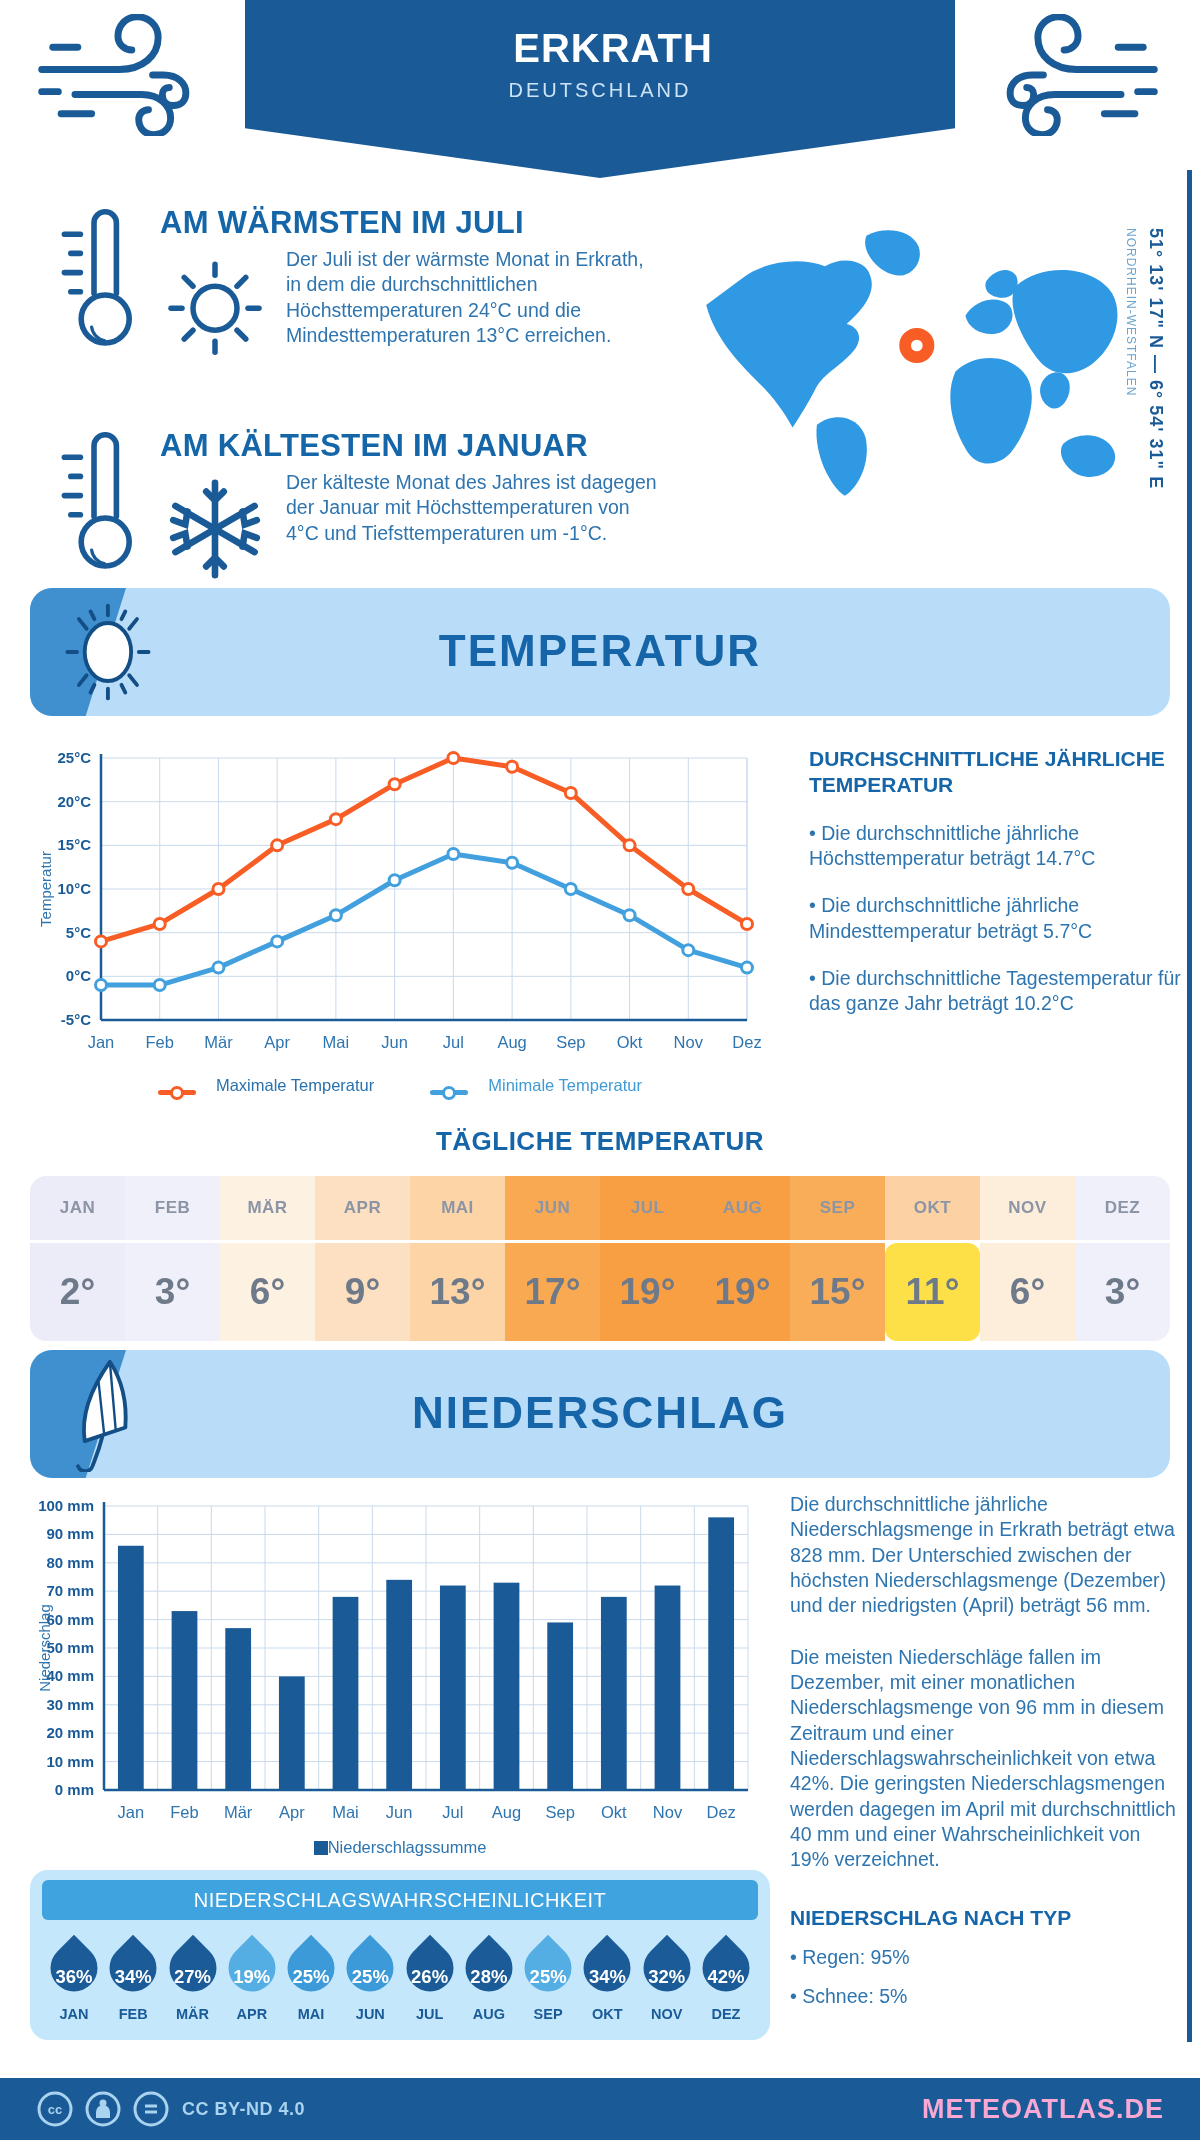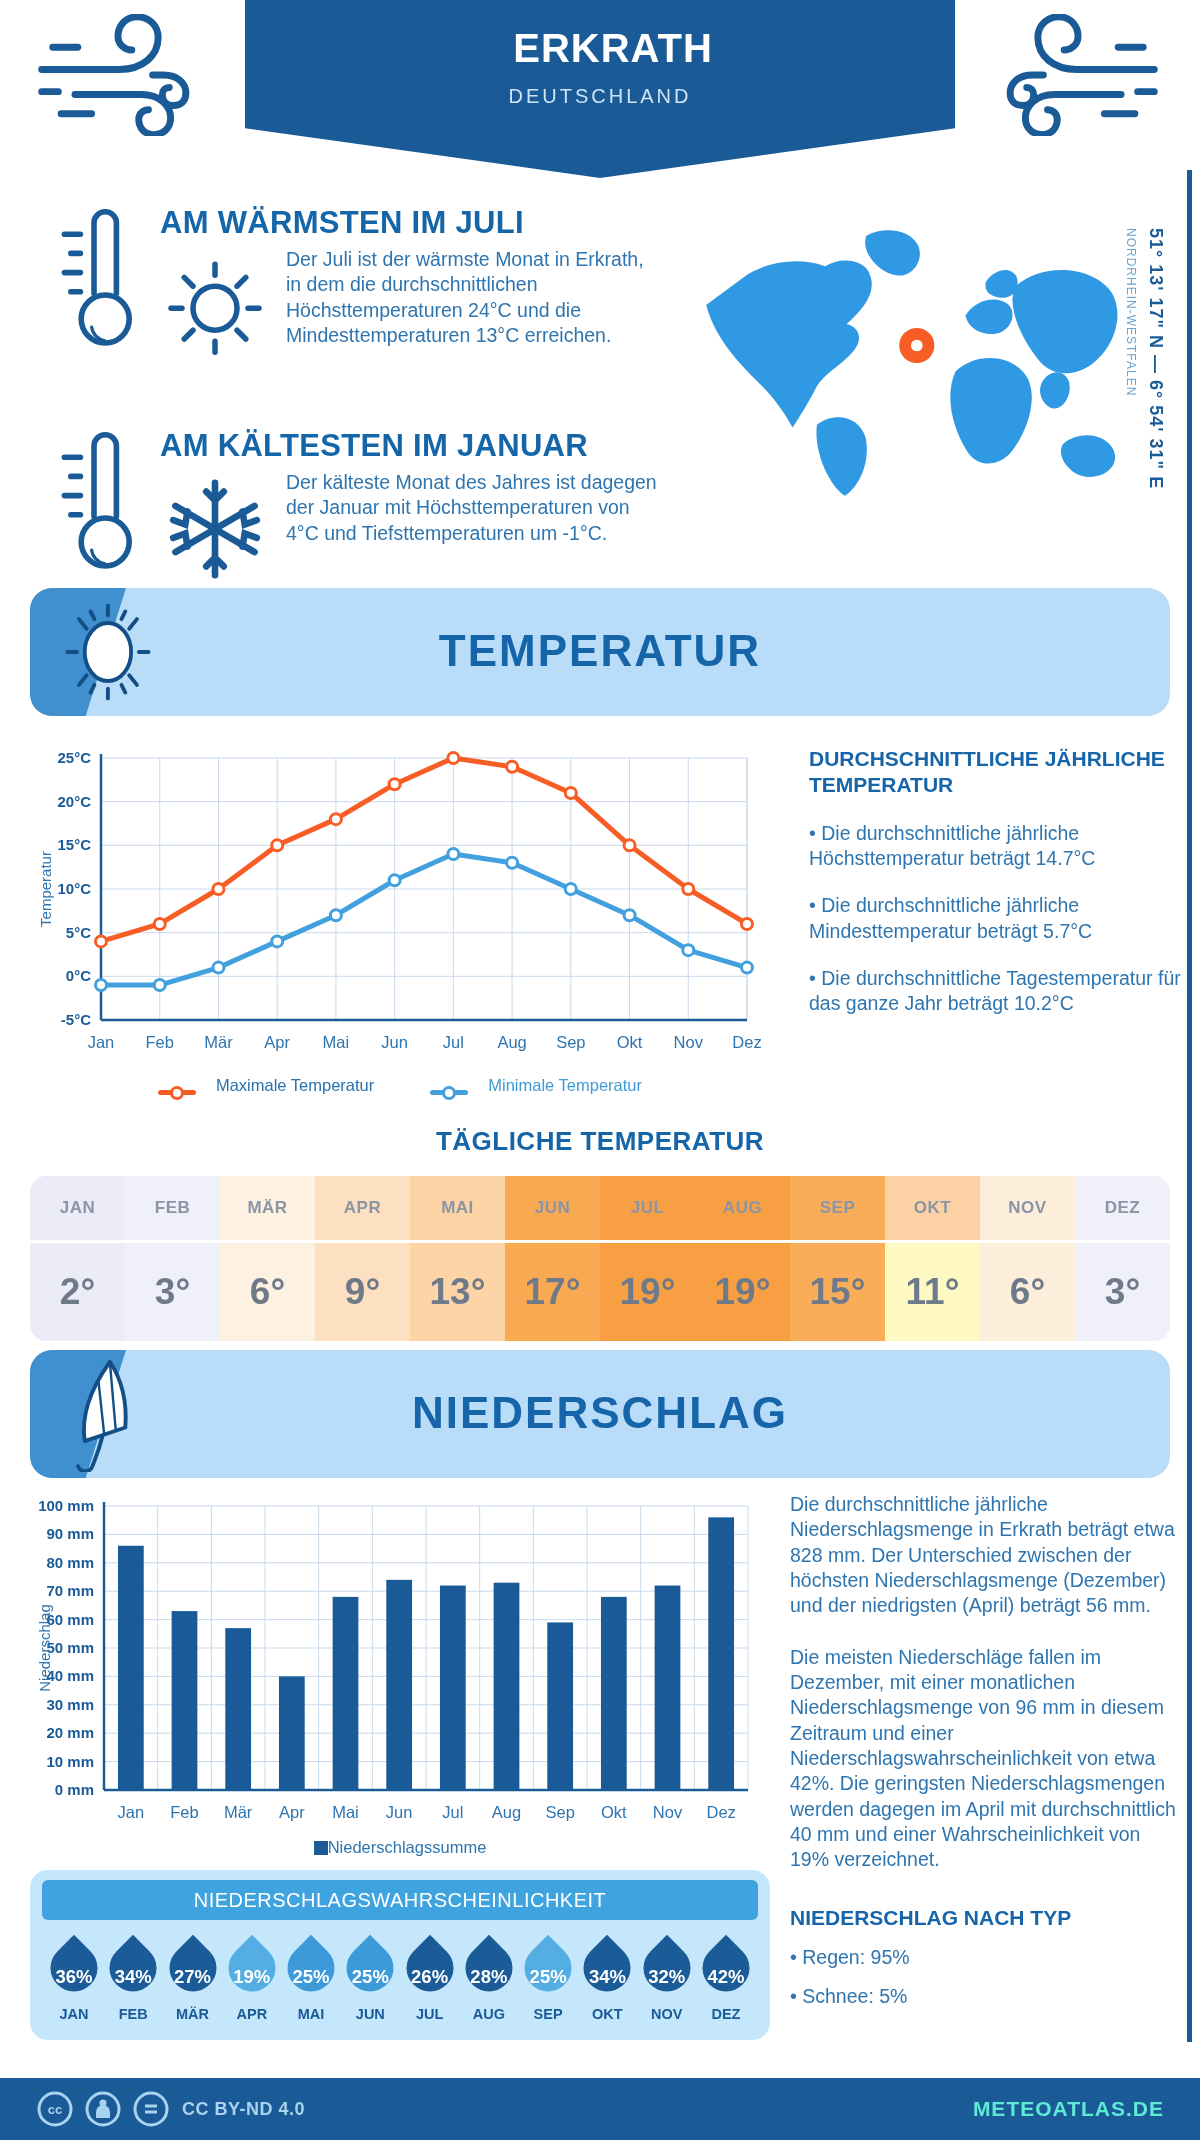--- a/index.html
+++ b/index.html
@@ -5,21 +5,21 @@
   html,body{margin:0;padding:0;background:#fff;}
   .page{position:relative;width:1200px;height:2140px;background:#fff;overflow:hidden;
         font-family:"Liberation Sans",sans-serif;}
   
   .wind{position:absolute;top:14px;width:195px;height:122px;}
   .wind.left{left:26px;}
   .wind.right{right:30px;transform:scaleX(-1);}
   .title-banner{position:absolute;left:245px;top:0;width:710px;height:178px;background:#1a5b97;
     clip-path:polygon(0 0,100% 0,100% 72%,50% 100%,0 72%);text-align:center;color:#fff;}
   .title-banner h1{margin:26px 0 0;font-size:40px;letter-spacing:1px;color:#fff;padding-left:26px;}
-  .title-banner .sub{margin-top:14px;font-size:20px;letter-spacing:3px;color:#cde3f6;}
+  .title-banner .sub{margin-top:8px;font-size:20px;letter-spacing:3px;color:#cde3f6;}
   
   .highlight{position:absolute;left:58px;width:600px;display:flex;gap:14px;}
   .highlight.warm{top:205px;}
   .highlight.cold{top:428px;}
   .hl-thermo{flex:0 0 88px;}
   .hl-content h2{margin:0 0 6px;font-size:31px;color:#1566a8;letter-spacing:0.3px;}
   .hl-row{display:flex;gap:16px;align-items:flex-start;}
   .hl-side-icon{flex:0 0 110px;padding-top:4px;}
   .hl-text{width:372px;font-size:19.5px;line-height:1.3;color:#2e75b0;}
   
@@ -76,21 +76,21 @@
   .drop{position:relative;width:52px;height:68px;}
   .drop::before{content:"";position:absolute;left:50%;top:56%;width:47px;height:47px;
     transform:translate(-50%,-50%) rotate(45deg);border-radius:0 50% 50% 50%;background:var(--c);}
   .drop span{position:absolute;left:0;right:0;top:36px;color:#fff;font-size:18.5px;font-weight:bold;}
   .drop-month{margin-top:8px;font-size:14.5px;font-weight:bold;color:#1a5b97;}
   
   .footer{position:absolute;left:0;top:2078px;width:1200px;height:62px;background:#1a5b97;
     display:flex;align-items:center;padding:0 36px;box-sizing:border-box;}
   .cc-group{display:flex;align-items:center;gap:10px;}
   .cc-label{margin-left:12px;color:#a9d3ee;font-weight:bold;font-size:18px;letter-spacing:0.5px;}
-  .brand{margin-left:auto;color:#5eead4;font-weight:bold;font-size:21px;letter-spacing:1px;}
+  .brand{margin-left:auto;color:#f9a8d4;font-weight:bold;font-size:27px;letter-spacing:1px;}
 </style>
 </head>
 <body>
 
 <div class="page">
 
   <svg class="wind left" viewBox="0 0 130 88" fill="none" stroke="#1a5b97" stroke-width="5" stroke-linecap="round">
     <path d="M6 40 h56 c17 0 28-10 28-23 c0-9-7-15-15-15 c-9 0-14 7-14 14 c0 6 5 10 10 10"></path>
     <path d="M30 58 h48 c13 0 21 8 21 17 c0 8-6 12-12 12 c-7 0-11-5-11-11 c0-4 3-7 7-7"></path>
     <path d="M86 44 h8 c10 0 16 6 16 13 c0 6-4 9-9 9 c-5 0-8-3-8-8 c0-3 2-5 5-5"></path>
@@ -323,21 +323,21 @@
     <div class="daily-row vals">
         <div style="background: rgb(235, 236, 247);">2°</div>
         <div style="background: rgb(239, 240, 249);">3°</div>
         <div style="background: rgb(253, 241, 226);">6°</div>
         <div style="background: rgb(252, 224, 193);">9°</div>
         <div style="background: rgb(253, 212, 166);">13°</div>
         <div style="background: rgb(249, 169, 82);">17°</div>
         <div style="background: rgb(248, 159, 67);">19°</div>
         <div style="background: rgb(248, 159, 67);">19°</div>
         <div style="background: rgb(249, 173, 88);">15°</div>
-        <div style="background: #fef9c3;">11°</div>
+        <div style="background: #fde047; border-radius: 12px;">11°</div>
         <div style="background: rgb(253, 238, 220);">6°</div>
         <div style="background: rgb(239, 240, 249);">3°</div>
       </div>
   </div>
 
   <div class="section-banner precip">
     <div class="wedge"></div>
     <svg class="banner-icon" viewBox="0 0 120 120" fill="none" stroke="#134f86" stroke-width="4" stroke-linecap="round">
       <path d="M64 6 C44 34 34 62 38 88 L80 74 C82 46 76 24 64 6 Z" fill="#fff" stroke-linejoin="round"></path>
       <path d="M52 24 L58 80" stroke-width="2.5"></path>

